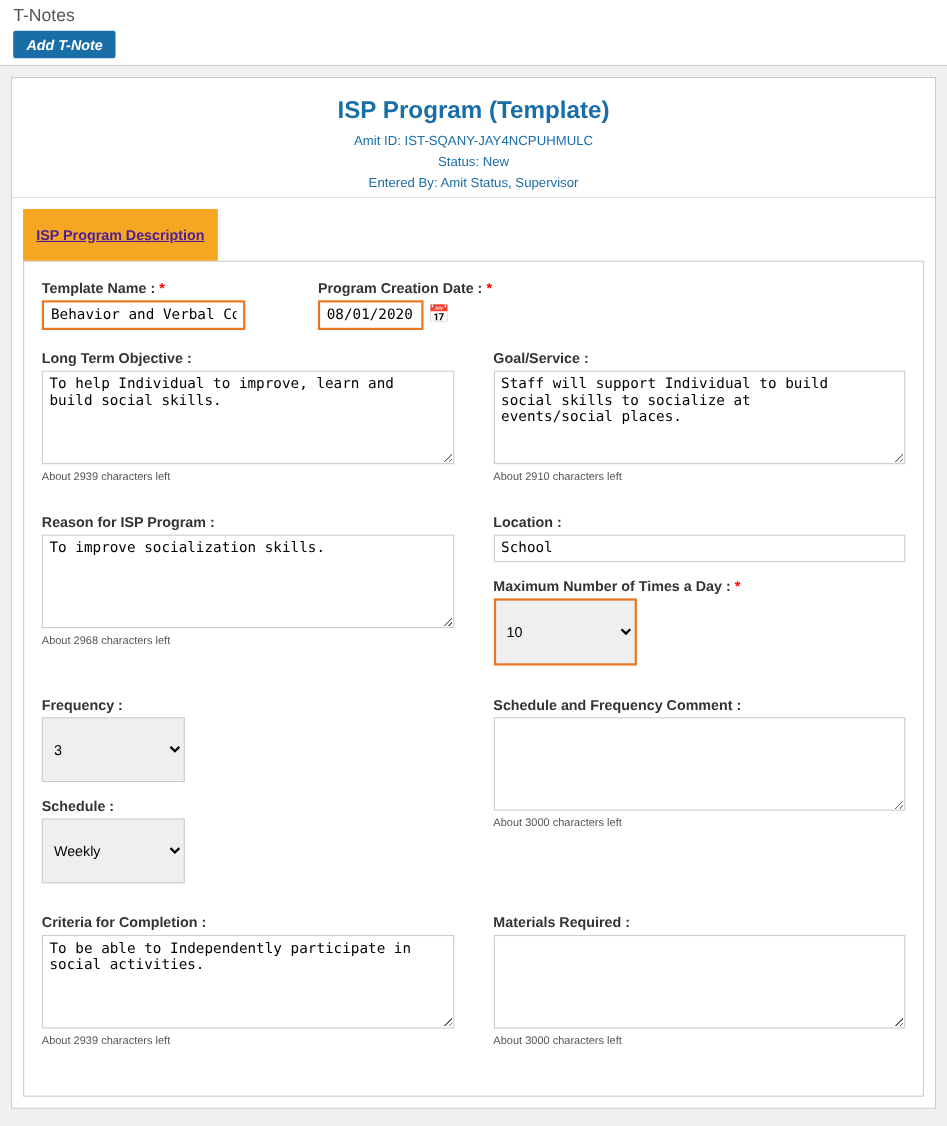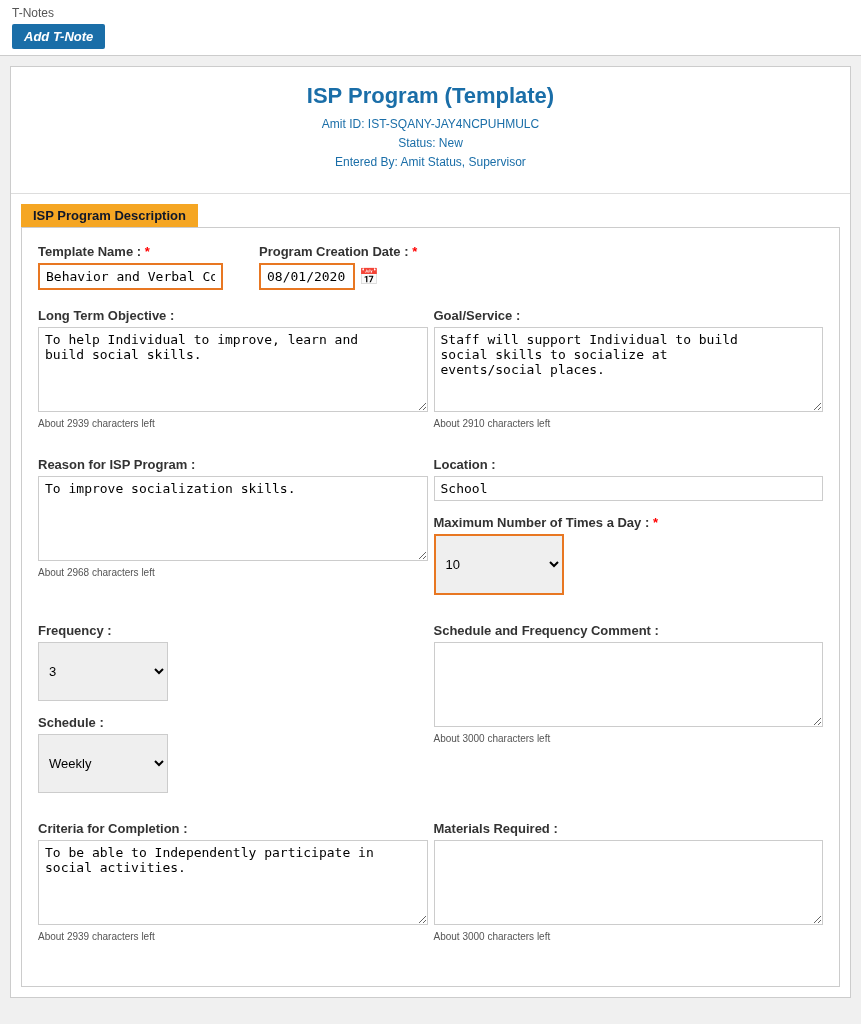--- a/index.html
+++ b/index.html
@@ -9,21 +9,21 @@
       background: #f0f0f0;
       color: #333;
     }
     .top-bar {
       background: #fff;
       padding: 6px 12px;
       border-bottom: 1px solid #ccc;
     }
     .top-bar-label {
       color: #555;
-      font-size: 12px;
+      font-size: 16px;
       margin-bottom: 4px;
     }
     .add-tnote-btn {
       background: #1a6ea8;
       color: #fff;
       border: none;
       padding: 5px 12px;
       font-size: 13px;
       font-weight: bold;
       cursor: pointer;
@@ -31,52 +31,53 @@
       font-style: italic;
     }
     .page-container {
       background: #fff;
       margin: 10px;
       border: 1px solid #ccc;
       padding: 0;
     }
     .page-header {
       text-align: center;
-      padding: 16px 10px 20px;
+      padding: 16px 10px 2px;
       border-bottom: 1px solid #ddd;
     }
     .page-title {
       font-size: 22px;
       font-weight: bold;
       color: #1a6ea8;
       margin-bottom: 6px;
     }
     .page-meta {
       font-size: 12px;
       color: #1a6ea8;
       line-height: 1.6;
     }
     .section-header {
       background: #f5a623;
       display: inline-block;
-      padding: 4px 12px;
-      font-weight: bold;
-      font-size: 13px;
-      color: #0f172a;
+      padding: 16px 12px;
+      font-weight: bold;
+      font-size: 13px;
+      color: #4c1d95;
       margin: 10px 10px 0 10px;
+      text-decoration: underline;
     }
     .form-body {
       border: 1px solid #ccc;
       margin: 0 10px 10px 10px;
       padding: 16px;
       background: #fff;
     }
     .row-2col {
       display: flex;
-      gap: 6px;
+      gap: 36px;
       margin-bottom: 14px;
     }
     .col {
       flex: 1;
     }
     .col-half {
       flex: 0 0 auto;
     }
     label {
       display: block;

